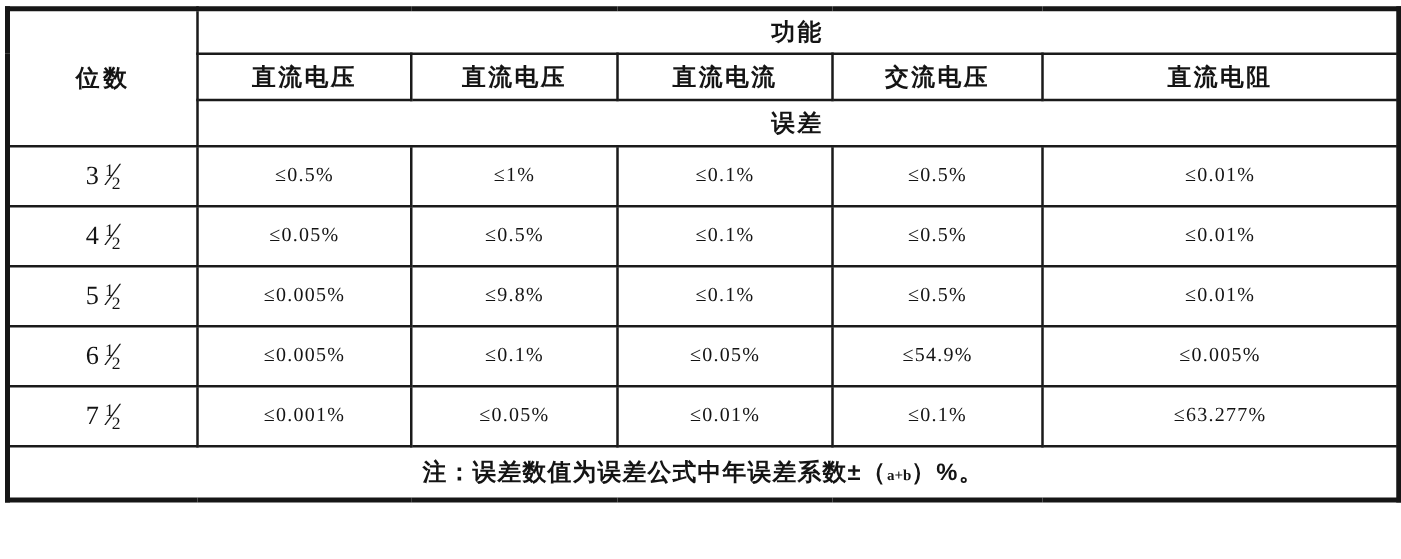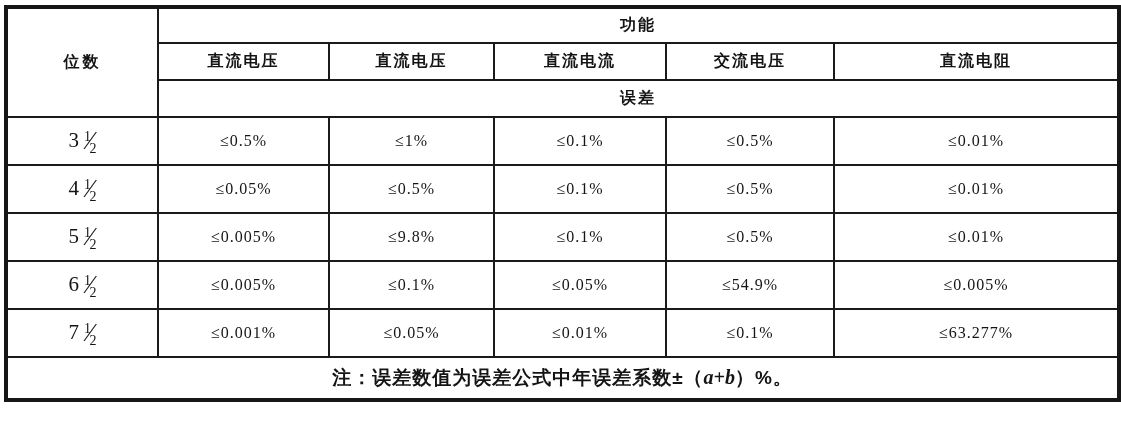--- a/index.html
+++ b/index.html
@@ -23,21 +23,21 @@
     border:2px solid #1a1a1a;
     text-align:center;
     vertical-align:middle;
     padding:0;
     overflow:hidden;
     white-space:nowrap;
   }
   
   thead th{
     font-weight:bold;
-    font-size:16px;
+    font-size:19px;
     letter-spacing:2px;
   }
   tr.r-func{height:36px;}
   tr.r-sub{height:37px;}
   tr.r-err{height:37px;}
   tr.r-func th{border-bottom-width:2px;}
   
   th.c-digits{letter-spacing:3px;text-align:center;}
   
   tbody tr.data-row{height:48px;}
@@ -61,22 +61,21 @@
     border-top-width:3px;
     text-align:left;
     padding-left:34px;
     font-weight:bold;
     font-size:19px;
     letter-spacing:1px;
   }
   .ab{
     font-family:"Liberation Serif",serif;
     font-weight:bold;
-    font-style:italic;
-    font-size:20px;
+    font-size:12px;
     letter-spacing:0;
   }
 </style>
 </head>
 <body>
 
 <div class="page">
   <table class="spec-table">
     <colgroup>
       <col style="width:152px">

